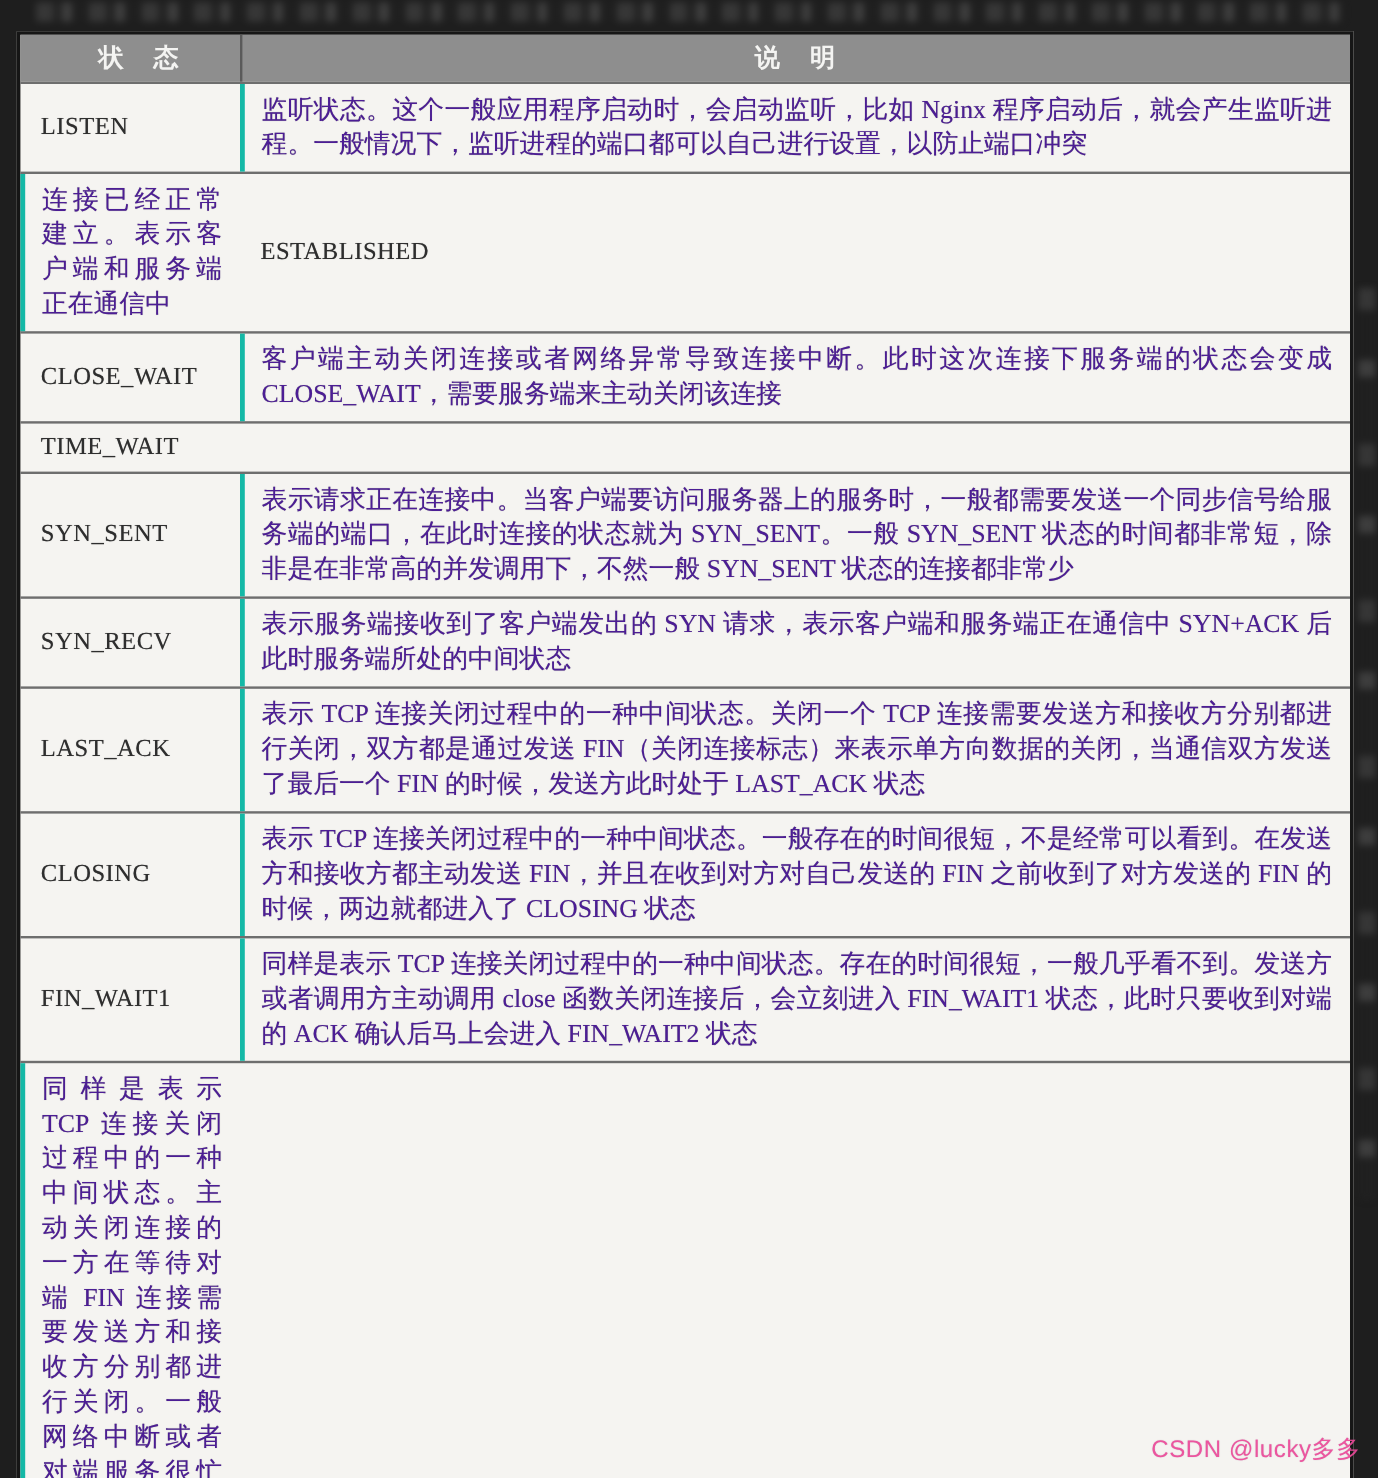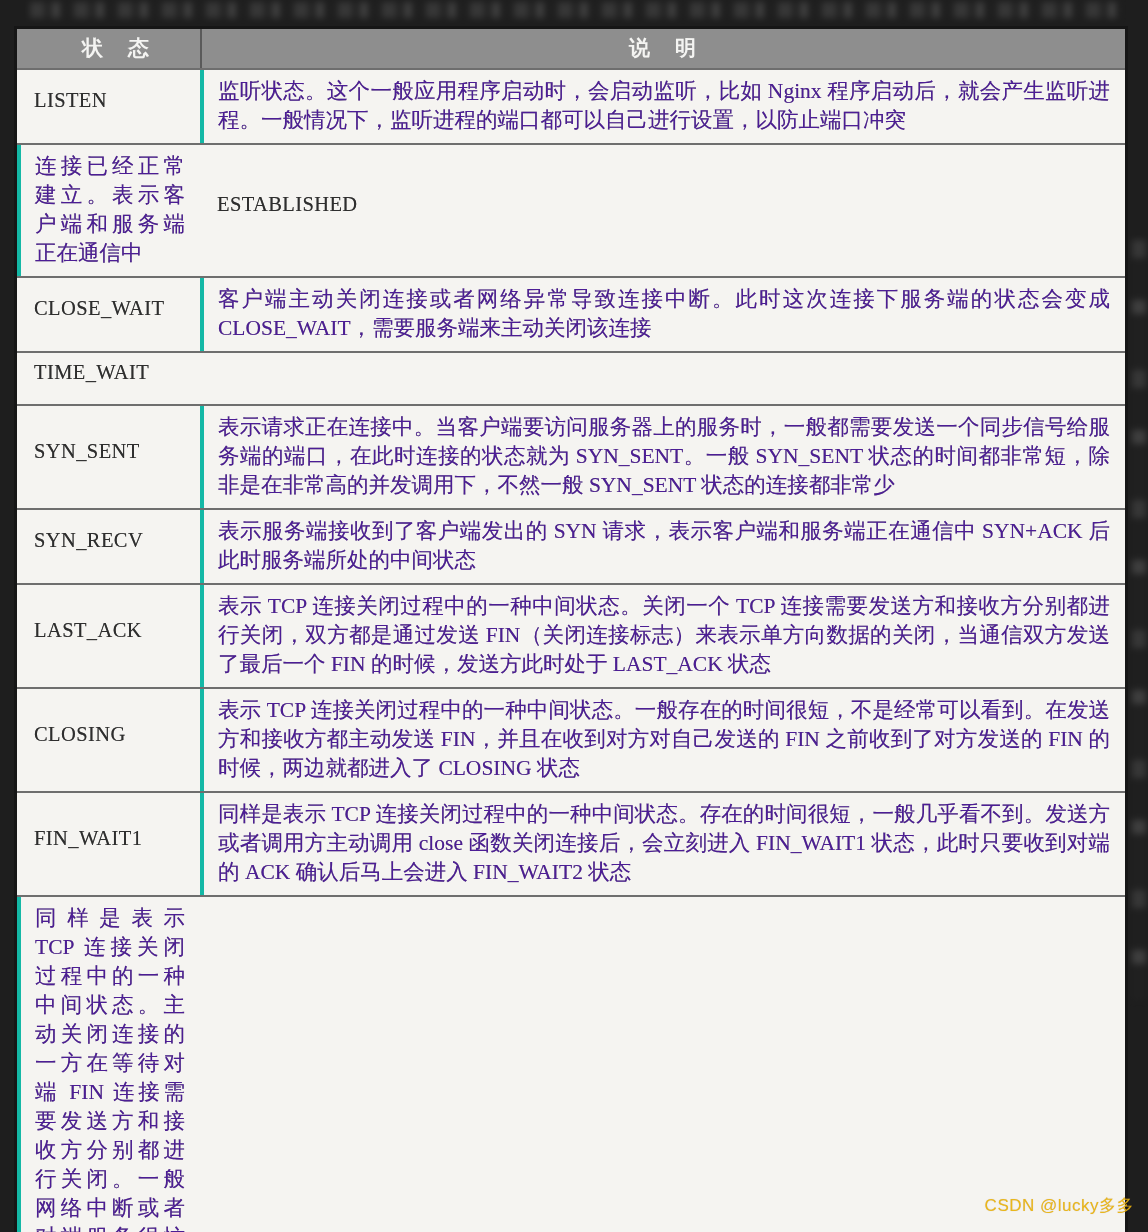--- a/index.html
+++ b/index.html
@@ -37,36 +37,36 @@
     background:#8e8e8e;color:#f4f4f2;
     border-top:none;
   }
   .t-header .cell{
     display:flex;align-items:center;justify-content:center;
     font-size:21px;font-weight:bold;padding:5px 0 6px 16px;letter-spacing:2px;
   }
   .cell{box-sizing:border-box;}
   .state-cell{
     display:flex;align-items:center;
-    padding:8px 6px 20px 17px;
+    padding:8px 6px 9px 17px;
     font-size:20.5px;color:#2e2e2e;letter-spacing:.4px;
     text-shadow:0 0 .6px rgba(40,40,40,.55);
   }
   .desc-cell{
     border-left:4px solid #14b8a6;
     padding:7px 15px 8px 14px;
     font-size:21.5px;line-height:29px;color:#4c1d95;
     text-align:justify;text-justify:inter-ideograph;
     text-shadow:0 0 .6px rgba(40,40,40,.5);
   }
   .t-header .desc-cell{border-left:2px solid #5a5a5a;padding:5px;color:#f4f4f2;text-shadow:none;}
   .watermark{
     position:absolute;right:14px;top:1194px;
     font-family:"Liberation Sans","DejaVu Sans",sans-serif;
-    font-size:17px;color:#eab308;opacity:.92;letter-spacing:.5px;
+    font-size:20px;color:#ec4899;opacity:.92;letter-spacing:.5px;
     text-shadow:0 0 1px rgba(120,80,110,.35);
   }
 </style>
 </head>
 <body>
 
 <div class="margin-noise noise-top"></div>
 <div class="margin-noise noise-right"></div>
 <div class="margin-noise noise-bottom"></div>
 

